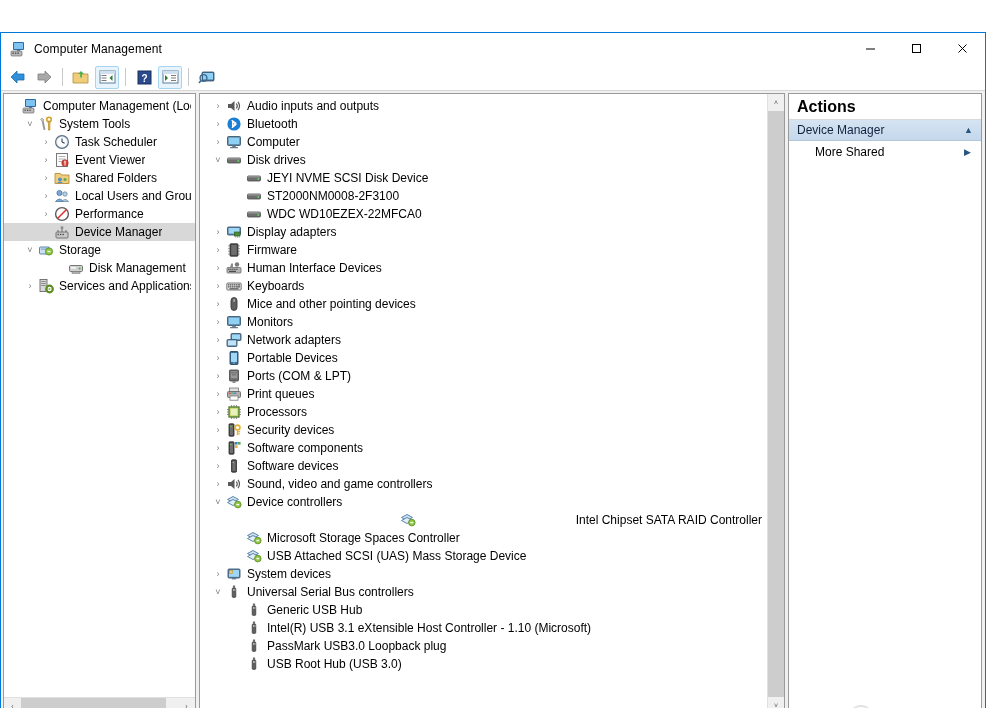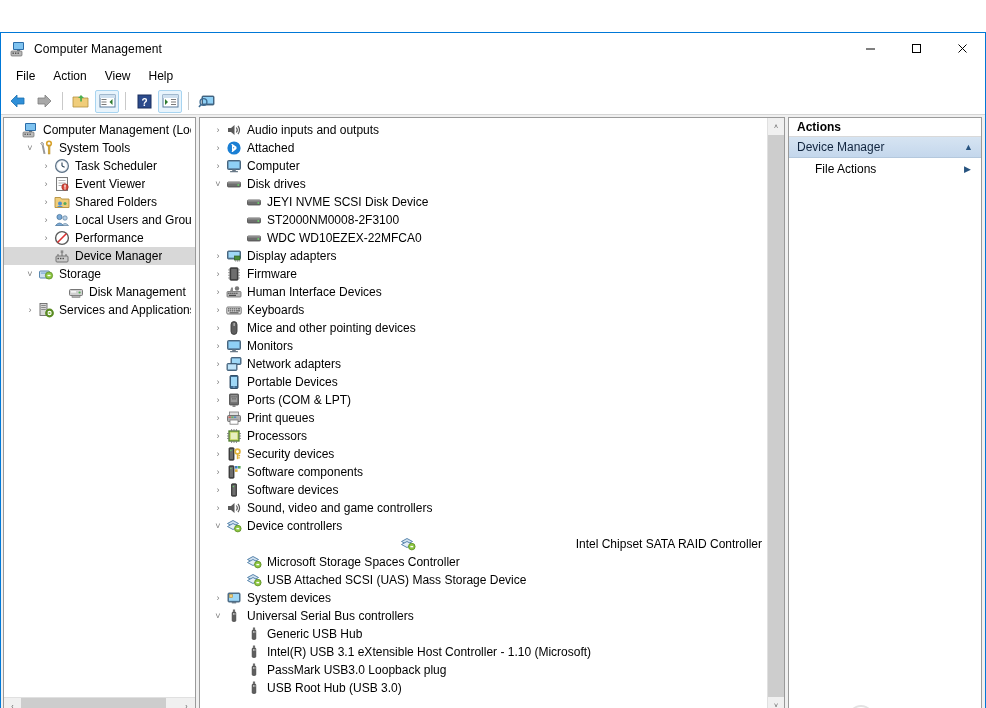--- a/index.html
+++ b/index.html
@@ -133,26 +133,26 @@
   .hsbtn {
     width: 17px; flex: none;
     display: flex; align-items: center; justify-content: center;
     font-size: 7px; color: #5a5a5a;
   }
   .hsthumb { background: #cdcdcd; }
   .hstrack { flex: 1; }
 
   
   #actions-header {
-    height: 19px; flex: none;
+    height: 26px; flex: none;
     background: #fff;
     border-bottom: 1px solid #d9d9d9;
     display: flex; align-items: center;
     padding-left: 8px;
-    font-size: 12px; font-weight: bold; color: #000;
+    font-size: 16px; font-weight: bold; color: #000;
   }
   #actions-section {
     height: 21px; flex: none;
     background: linear-gradient(to bottom, #d6e4f2 0%, #c4d7ec 100%);
     border-bottom: 1px solid #b4c8dd;
     display: flex; align-items: center;
     padding: 0 8px;
     font-size: 12px; color: #10243e;
   }
   #actions-section .spacer { flex: 1; }
@@ -226,26 +226,20 @@
       </div>
       <div class="winbtn close">
         <svg width="11" height="11" viewBox="0 0 11 11">
             <line x1="1.5" y1="1.5" x2="9.5" y2="9.5" stroke="currentColor" stroke-width="1"></line>
             <line x1="9.5" y1="1.5" x2="1.5" y2="9.5" stroke="currentColor" stroke-width="1"></line>
           </svg>
       </div>
     </div>
   </div>
 
-  <div id="menubar">
-    <div class="menuitem">File</div>
-    <div class="menuitem">Action</div>
-    <div class="menuitem">View</div>
-    <div class="menuitem">Help</div>
-  </div>
 
   <div id="toolbar">
     <div class="tbbtn">
       <svg width="18" height="16" viewBox="0 0 18 16">
         <path d="M8 2 L2 8 L8 14 L8 11 L15 11 L15 5 L8 5 Z" fill="#2f8fd8" stroke="#1a6fae" stroke-width=".8" stroke-linejoin="round"></path>
       </svg>
     </div>
     <div class="tbbtn">
       <svg width="18" height="16" viewBox="0 0 18 16">
         <path d="M10 2 L16 8 L10 14 L10 11 L3 11 L3 5 L10 5 Z" fill="#a8a8a8" stroke="#7d7d7d" stroke-width=".8" stroke-linejoin="round"></path>
@@ -442,21 +436,21 @@
                   <path d="M12 3.8 Q15 8 12 12.2" fill="none" stroke="#5a5a5a" stroke-width="1.2"></path>
                 </svg></span>
               <span class="lbl">Audio inputs and outputs</span>
             </div>
             <div class="row" style="padding-left: 10px;">
               <span class="chev">›</span>
               <span class="ico"><svg width="16" height="16" viewBox="0 0 16 16">
                   <circle cx="8" cy="8" r="6.6" fill="#1a7fd4"></circle>
                   <path d="M6 4.6 L10 7.3 L6.6 10 L6.6 5.4 L10 8.6 L6.3 11.4" fill="none" stroke="#fff" stroke-width="1.25" stroke-linejoin="round" stroke-linecap="round"></path>
                 </svg></span>
-              <span class="lbl">Attached</span>
+              <span class="lbl">Bluetooth</span>
             </div>
             <div class="row" style="padding-left: 10px;">
               <span class="chev">›</span>
               <span class="ico"><svg width="16" height="16" viewBox="0 0 16 16">
                   <rect x="1.5" y="2.5" width="13" height="9" rx="1" fill="#5b7f9e" stroke="#3c5b75" stroke-width=".9"></rect>
                   <rect x="2.6" y="3.6" width="10.8" height="6.6" fill="#8fd0f5"></rect>
                   <rect x="6.2" y="11.5" width="3.6" height="1.6" fill="#6a7a88"></rect>
                   <rect x="4" y="13" width="8" height="1.3" rx=".5" fill="#6a7a88"></rect>
                 </svg></span>
               <span class="lbl">Computer</span>
@@ -796,21 +790,21 @@
 
     <div class="pane" id="rightpane">
       <div id="actions-header">Actions</div>
       <div id="actions-section">
         <span>Device Manager</span>
         <span class="spacer"></span>
         <span class="act-arrow">▲</span>
       </div>
       <div id="actions-body">
         <div class="actrow">
-          <span>File Actions</span>
+          <span>More Shared</span>
           <span class="spacer"></span>
           <span class="act-arrow">▶</span>
         </div>
       </div>
     </div>
   </div>
 
   <div id="statusbar">
     <div class="grip"></div>
   </div>

